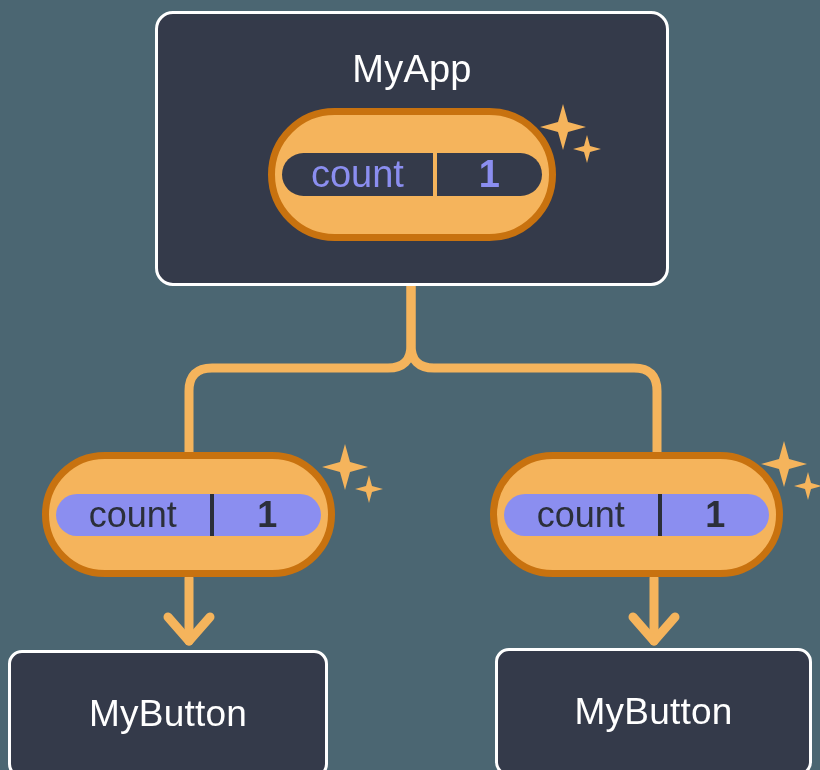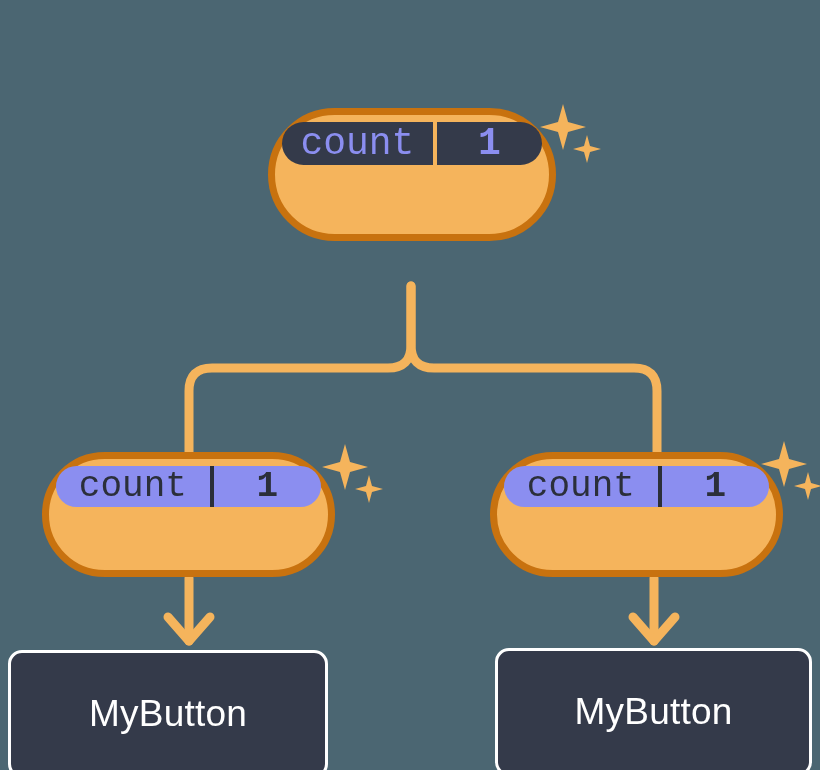--- a/index.html
+++ b/index.html
@@ -69,22 +69,21 @@
 
   
   .pill {
     position: absolute;
     box-sizing: border-box;
     border-radius: 999px;
     border: 7px solid #c8720f;
     background: #f5b45c;
     padding: 7px;
     display: flex;
-    align-items: flex-start;
-    font-family: Liberation Mono, monospace;
+    align-items: center;
   }
   .pill-inner {
     flex: 1;
     border-radius: 999px;
     display: flex;
     align-items: stretch;
     overflow: hidden;
   }
   .pill-cell {
     display: flex;
@@ -152,20 +151,23 @@
              Q 657 368 657 391
              L 657 452" fill="none" stroke="#f5b45c" stroke-width="9" stroke-linecap="round" stroke-linejoin="round"></path>
 
     <path d="M 189 578 L 189 641" fill="none" stroke="#f5b45c" stroke-width="9" stroke-linecap="round"></path>
     <path d="M 168 617 L 189 641 L 210 617" fill="none" stroke="#f5b45c" stroke-width="9" stroke-linecap="round" stroke-linejoin="round"></path>
 
     <path d="M 654 578 L 654 641" fill="none" stroke="#f5b45c" stroke-width="9" stroke-linecap="round"></path>
     <path d="M 633 617 L 654 641 L 675 617" fill="none" stroke="#f5b45c" stroke-width="9" stroke-linecap="round" stroke-linejoin="round"></path>
   </svg>
 
+  <div class="card" id="app-card">
+    <div class="card-title">MyApp</div>
+  </div>
 
   <div class="pill" id="pill-app">
     <div class="pill-inner">
       <div class="pill-cell pill-key">
         <span class="pill-key-text">count</span>
       </div>
       <div class="pill-cell pill-val">
         <span class="pill-val-text">1</span>
       </div>
     </div>

